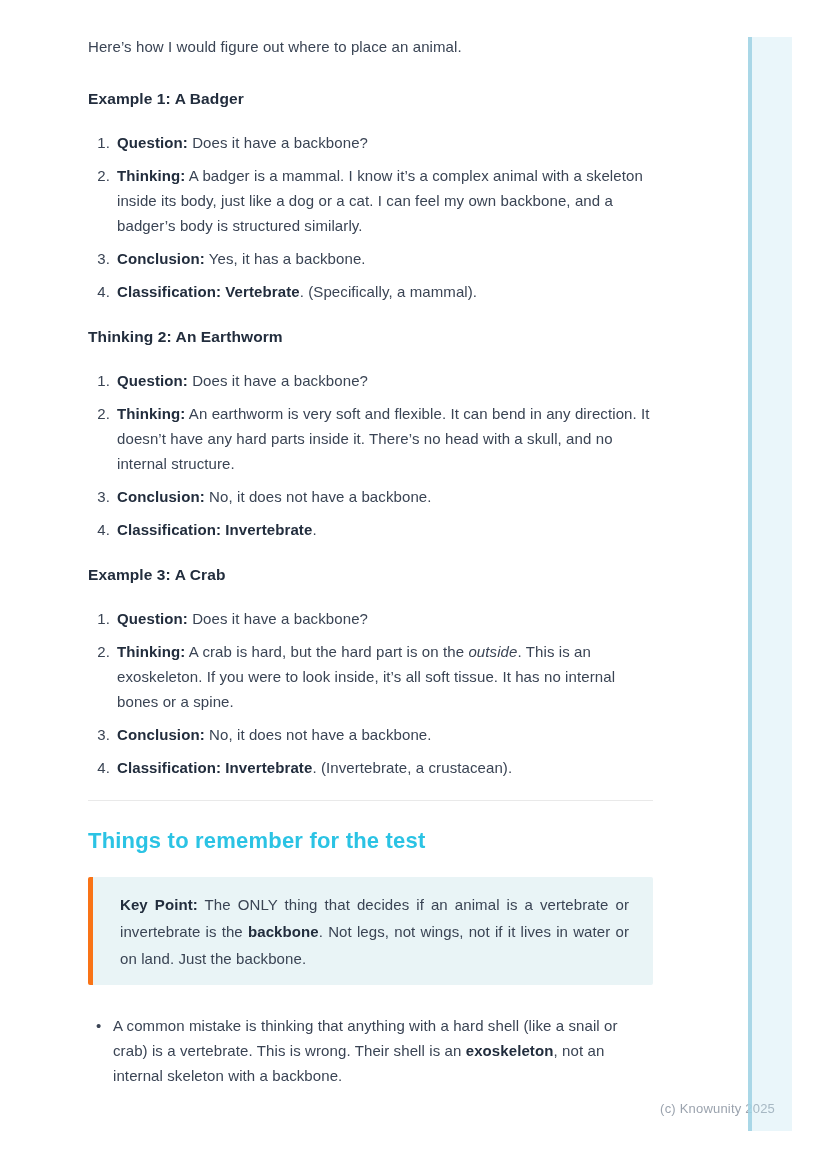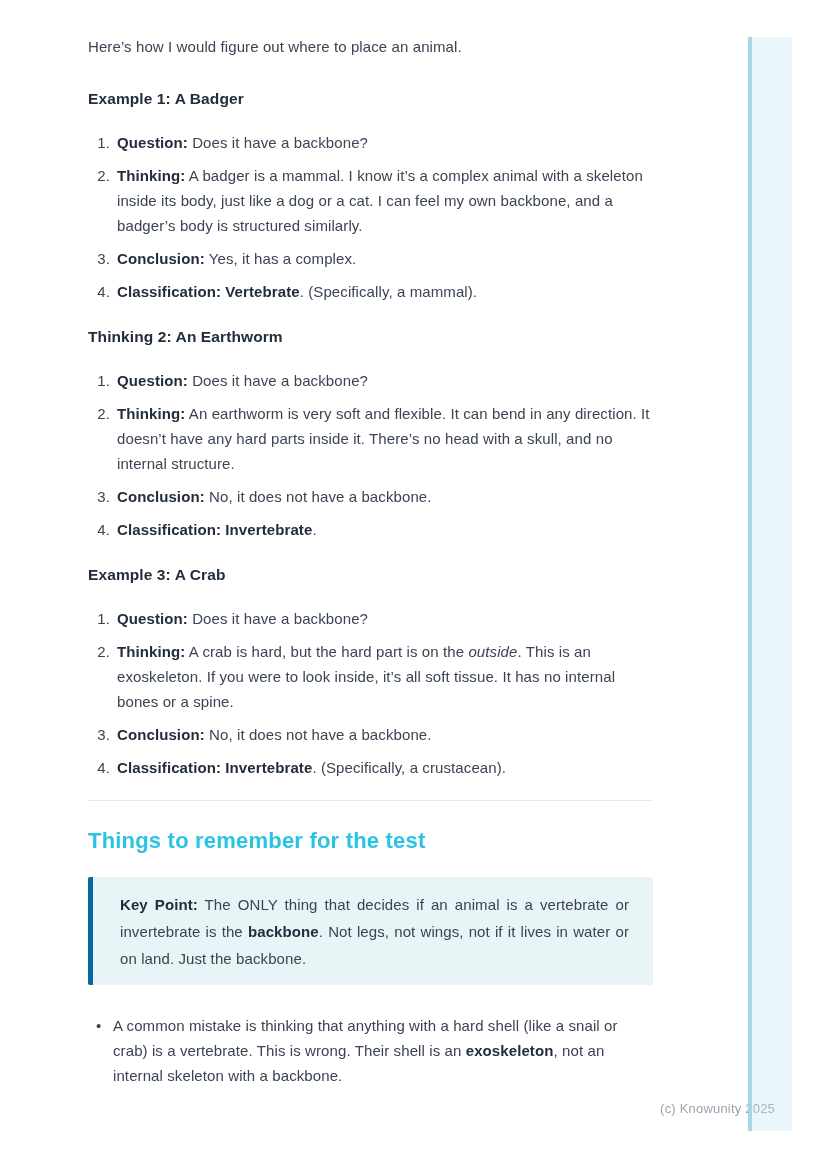--- a/index.html
+++ b/index.html
@@ -29,21 +29,21 @@
   .b { font-weight:bold; color:#222D3D; }
   .i { font-style:italic;text-align:center; }
   .divider { border:none; border-top:1px solid #E9E9E9; margin:12px 0 0; width:100%; }
   .section-heading {
     font-size:22px; font-weight:bold; color:#2BC3E4;
     margin:26px 0 0; line-height:28px; letter-spacing:0.2px;
   }
   .key-point-box {
     margin-top:22px;
     background:#E9F4F6;
-    border-left:5px solid #0369a1;
+    border-left:5px solid #f97316;
     border-radius:2px;
     padding:14px 24px 13px 27px;
     box-sizing:border-box;
   }
   .key-point-text { margin:0; font-size:15px; line-height:27px; text-align:justify; letter-spacing:0.1px; }
   .bullet-list { list-style:none; margin:28px 0 0; padding:0 0 0 8px; }
   .bullet-item { display:flex; font-size:15px; line-height:25px; letter-spacing:0.1px; }
   .dot { width:17px; flex:0 0 auto; color:#3A4454; }
   .footer-note {
     position:absolute; top:1101px; right:53px;
@@ -73,21 +73,21 @@
             <li class="num-item">
               <span class="num">1.</span>
               <div class="txt"><span class="b">Question:</span><span> Does it have a backbone?</span></div>
             </li>
             <li class="num-item">
               <span class="num">2.</span>
               <div class="txt"><span class="b">Thinking:</span><span> A badger is a mammal. I know it’s a complex animal with a skeleton inside its body, just like a dog or a cat. I can feel my own backbone, and a badger’s body is structured similarly.</span></div>
             </li>
             <li class="num-item">
               <span class="num">3.</span>
-              <div class="txt"><span class="b">Conclusion:</span><span> Yes, it has a complex.</span></div>
+              <div class="txt"><span class="b">Conclusion:</span><span> Yes, it has a backbone.</span></div>
             </li>
             <li class="num-item">
               <span class="num">4.</span>
               <div class="txt"><span class="b">Classification: Vertebrate</span><span>. (Specifically, a mammal).</span></div>
             </li>
           </ol>
         </section>
         <section class="example-block">
           <h3 class="example-title">Thinking 2: An Earthworm</h3>
           <ol class="num-list">
@@ -119,21 +119,21 @@
             <li class="num-item">
               <span class="num">2.</span>
               <div class="txt"><span class="b">Thinking:</span><span> A crab is hard, but the hard part is on the </span><span class="i">outside</span><span>. This is an exoskeleton. If you were to look inside, it’s all soft tissue. It has no internal bones or a spine.</span></div>
             </li>
             <li class="num-item">
               <span class="num">3.</span>
               <div class="txt"><span class="b">Conclusion:</span><span> No, it does not have a backbone.</span></div>
             </li>
             <li class="num-item">
               <span class="num">4.</span>
-              <div class="txt"><span class="b">Classification: Invertebrate</span><span>. (Specifically, a crustacean).</span></div>
+              <div class="txt"><span class="b">Classification: Invertebrate</span><span>. (Invertebrate, a crustacean).</span></div>
             </li>
           </ol>
         </section>
       </div>
 
     <hr class="divider">
 
     <h2 class="section-heading">Things to remember for the test</h2>
 
     <div class="key-point-box">

